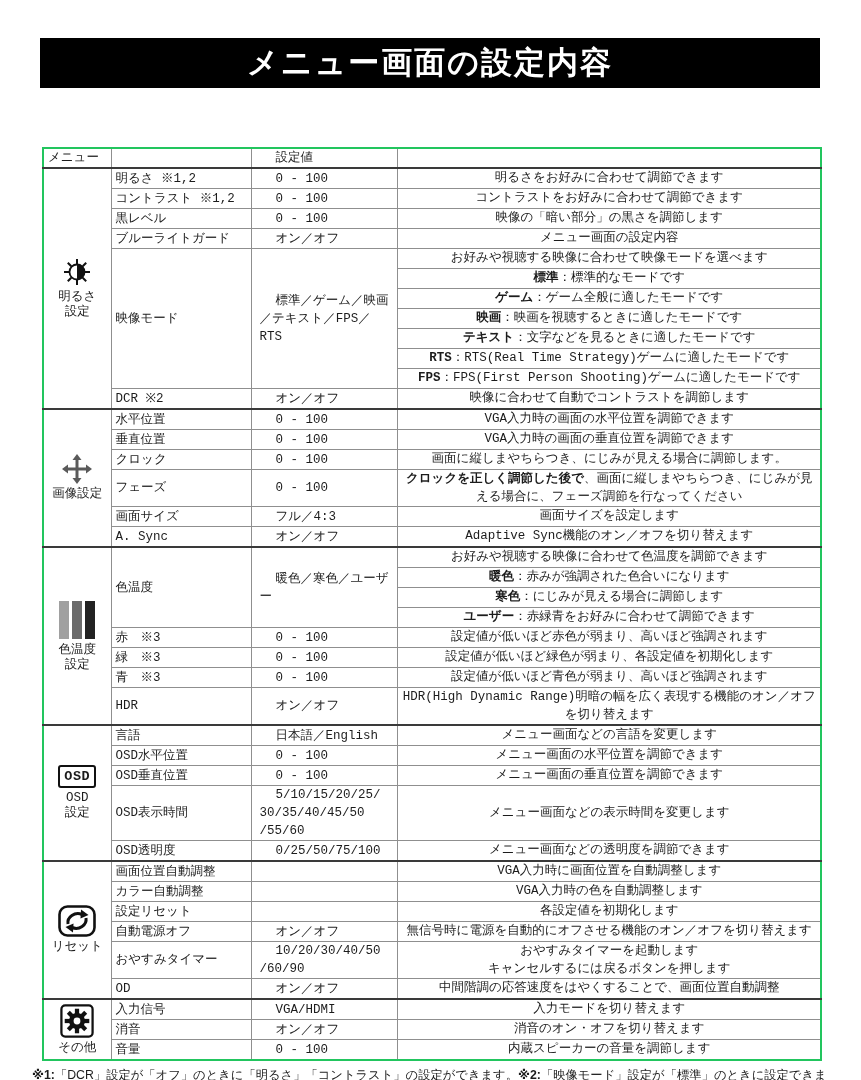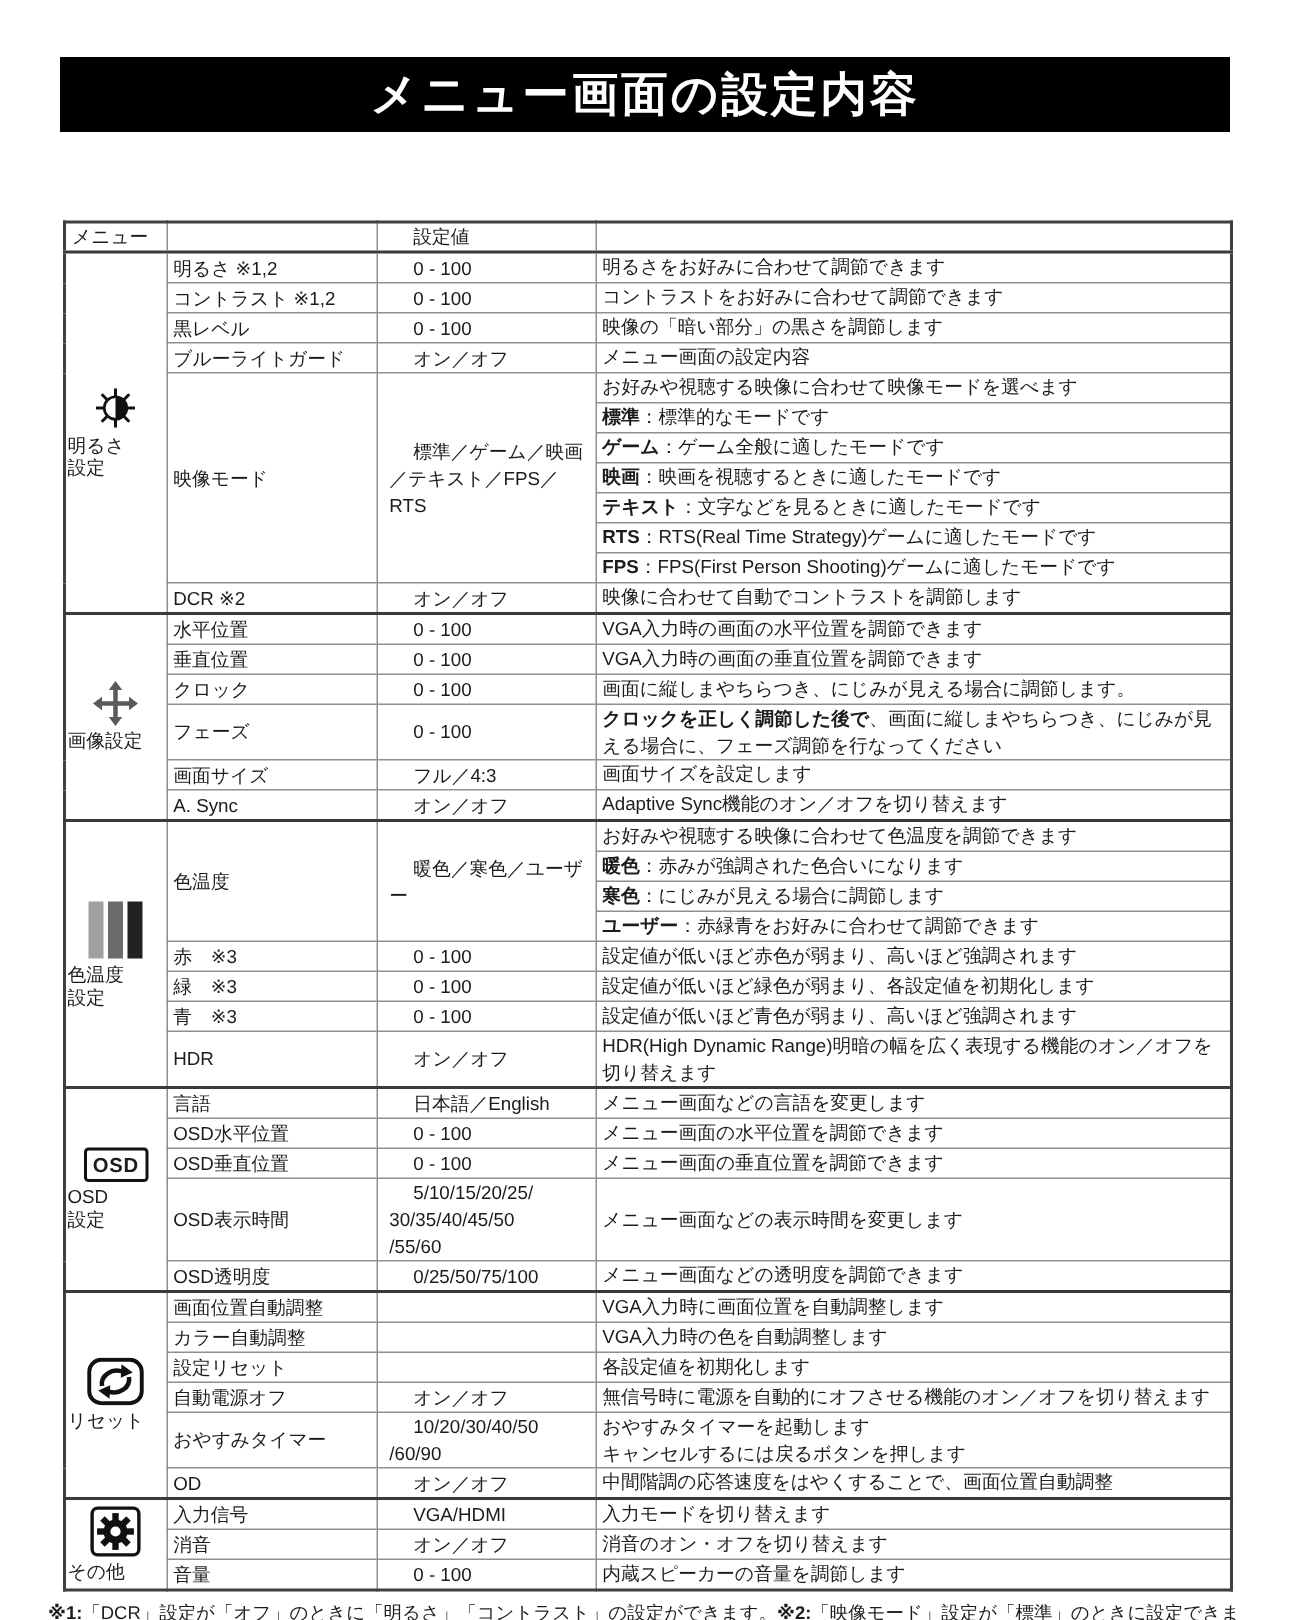--- a/index.html
+++ b/index.html
@@ -8,37 +8,37 @@
     font-family:"Liberation Sans","DejaVu Sans",sans-serif;
     color:#1c1c1c;
   }
   .titlebar{
     margin:38px 41px 0 40px;height:50px;background:#000000;color:#fff;
     display:flex;align-items:center;justify-content:center;
     font-size:31px;font-weight:800;letter-spacing:2px;
   }
   table.settings{
     border-collapse:collapse;table-layout:fixed;width:778px;
-    margin:59px 0 0 42px;border:2px solid #404040;
+    margin:59px 0 0 42px;border:2px solid #22c55e;font-family:Liberation Mono, monospace;
   }
   td{
     border:1px solid #8f8f8f;font-size:12.5px;line-height:18px;
     padding:0;vertical-align:middle;word-break:break-word;
   }
   tr{height:19px;}
   tr.ss td{border-top:2px solid #3a3a3a;}
   td.name{padding:0 2px 0 4px;}
   td.val{padding:0 2px 0 8px;}
   td.val span{white-space:pre-line;margin-left:16px;}
   td.desc{padding:0;}
-  .dline{min-height:19px;padding:0 3px 0 4px;border-top:1px solid #8f8f8f;}
+  .dline{min-height:19px;padding:0 3px 0 4px;border-top:1px solid #8f8f8f;text-align:center;}
   .dline:first-child{border-top:none;}
   .dline span{white-space:pre-line;}
   .dline b{font-weight:bold;}
-  td.menu{padding:2px 1px;}
+  td.menu{text-align:center;padding:2px 1px;}
   .micon{display:flex;justify-content:center;align-items:center;margin-bottom:3px;}
   .mlabel{white-space:pre-line;font-size:12.5px;line-height:15px;}
   .osd-box{
     display:inline-block;border:2.5px solid #111;border-radius:3px;
     font-weight:bold;font-size:13.5px;padding:0 4px;line-height:19px;letter-spacing:.5px;
   }
   .footnote{width:798px;margin:6px 0 0 32px;font-size:12.3px;line-height:17px;}
   .footnote b{font-weight:bold;}
 </style>
 </head>

